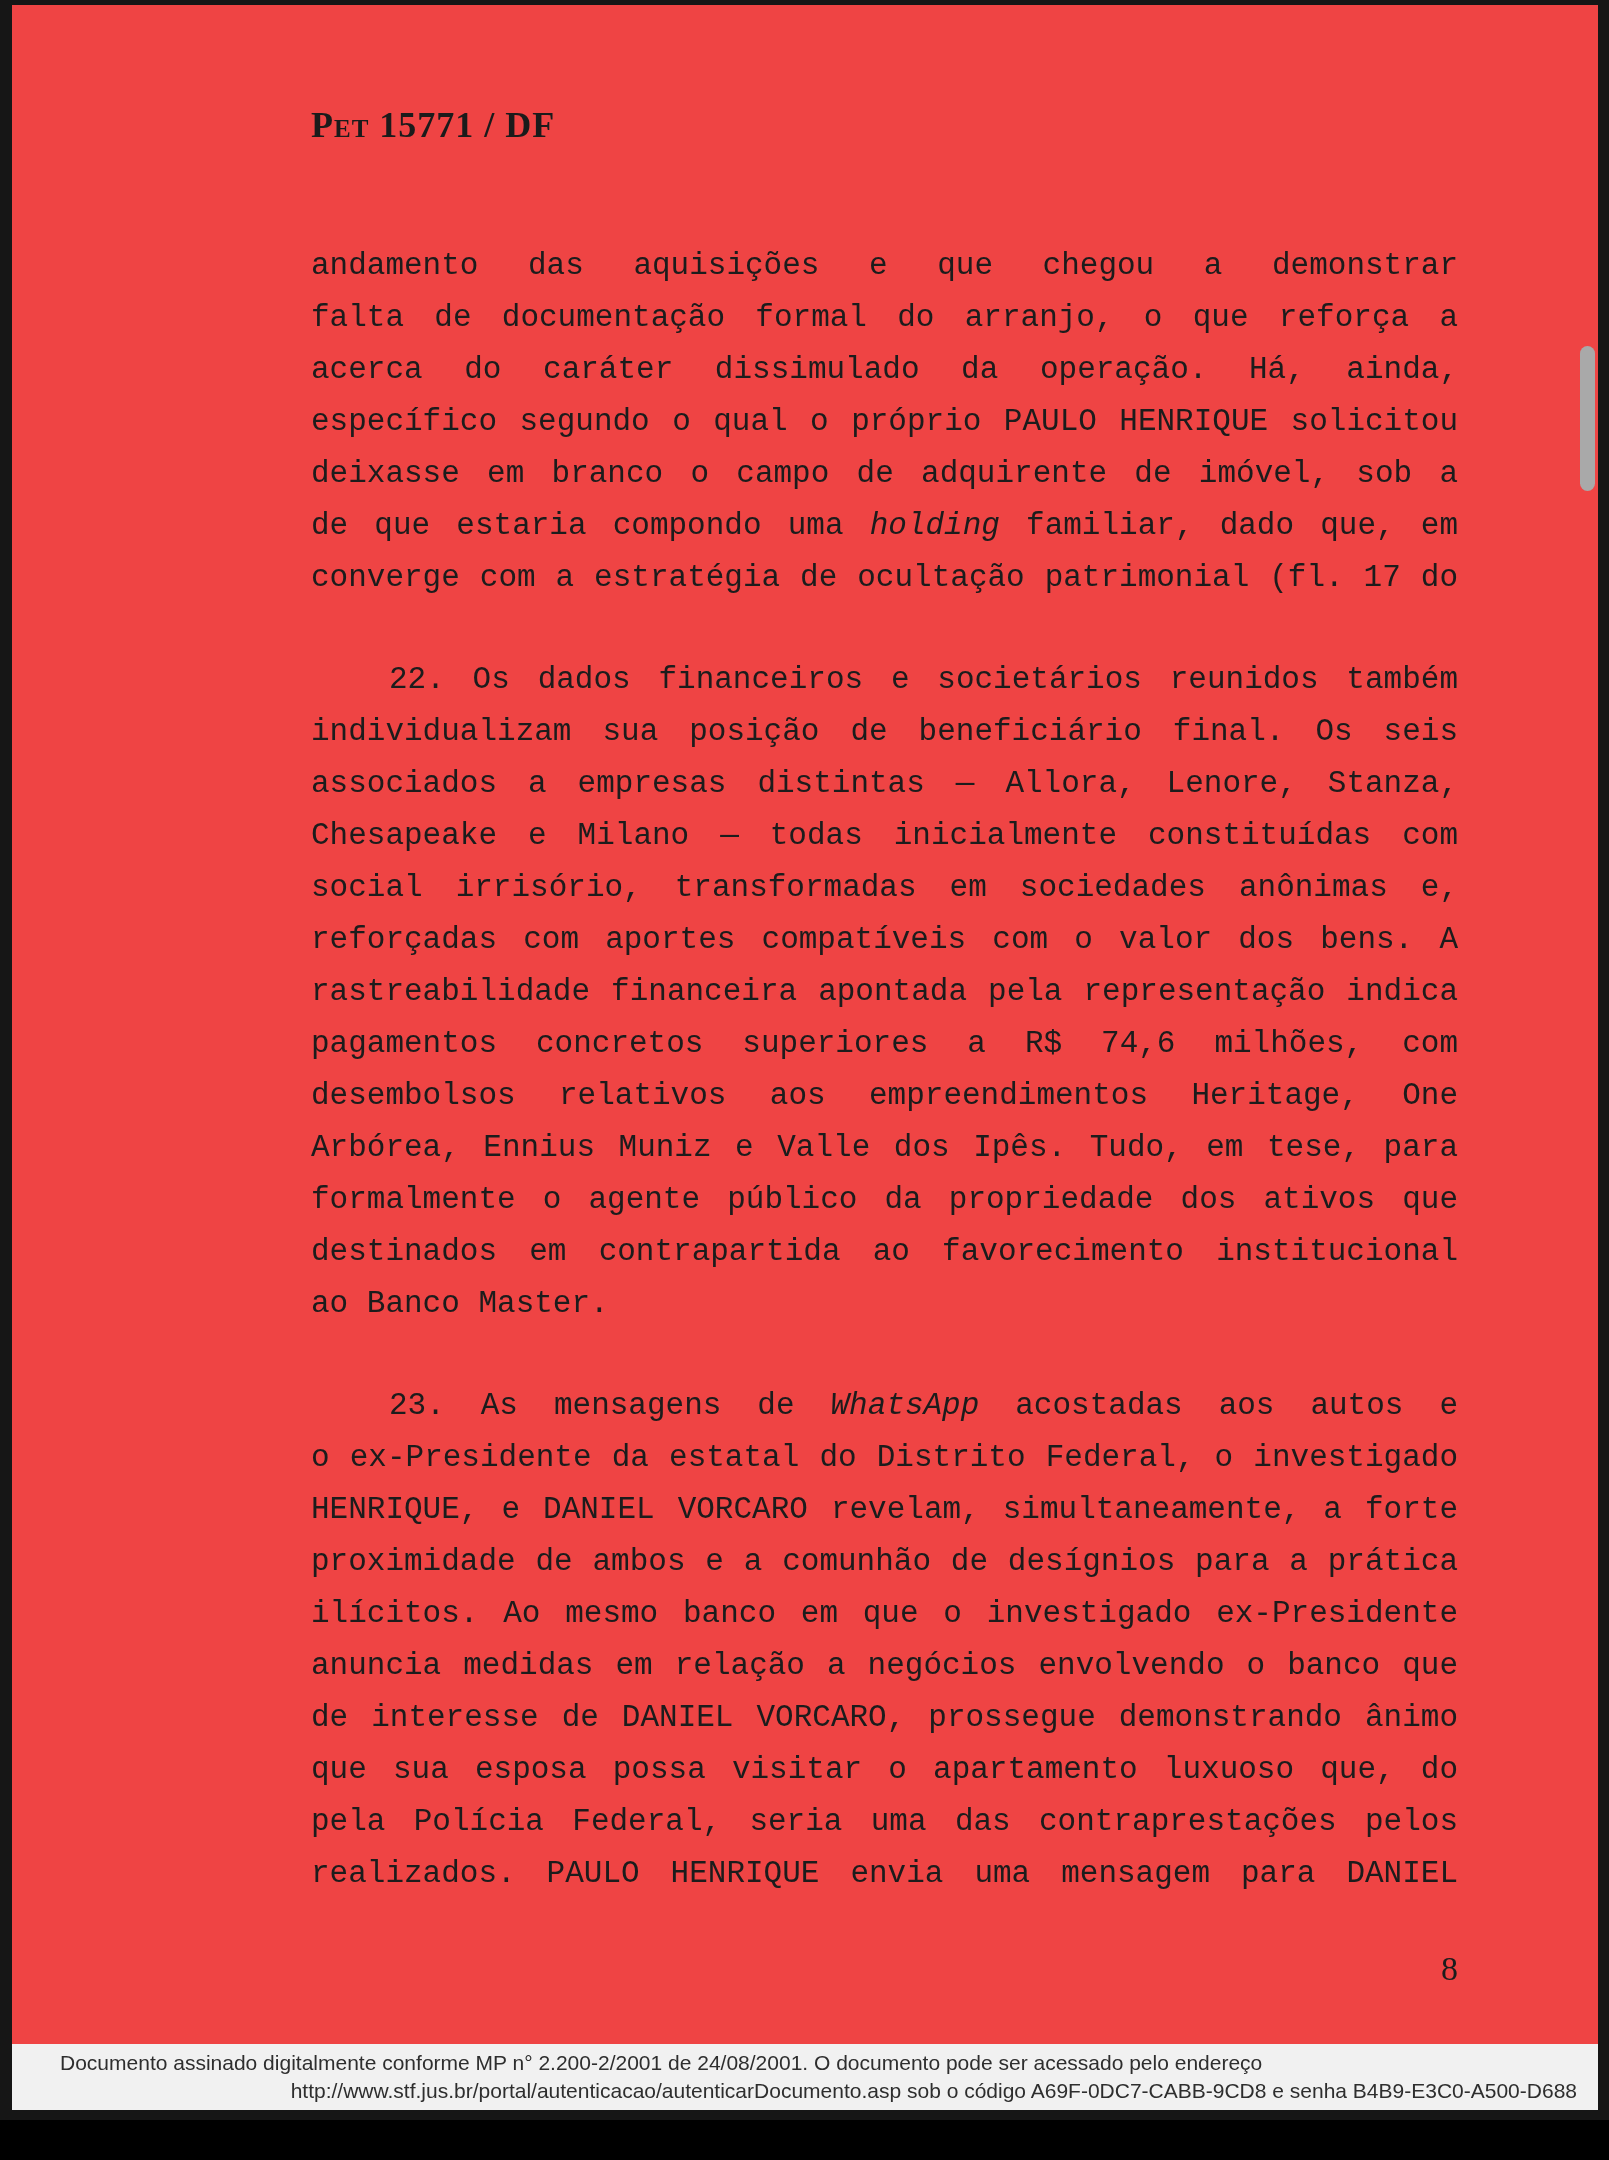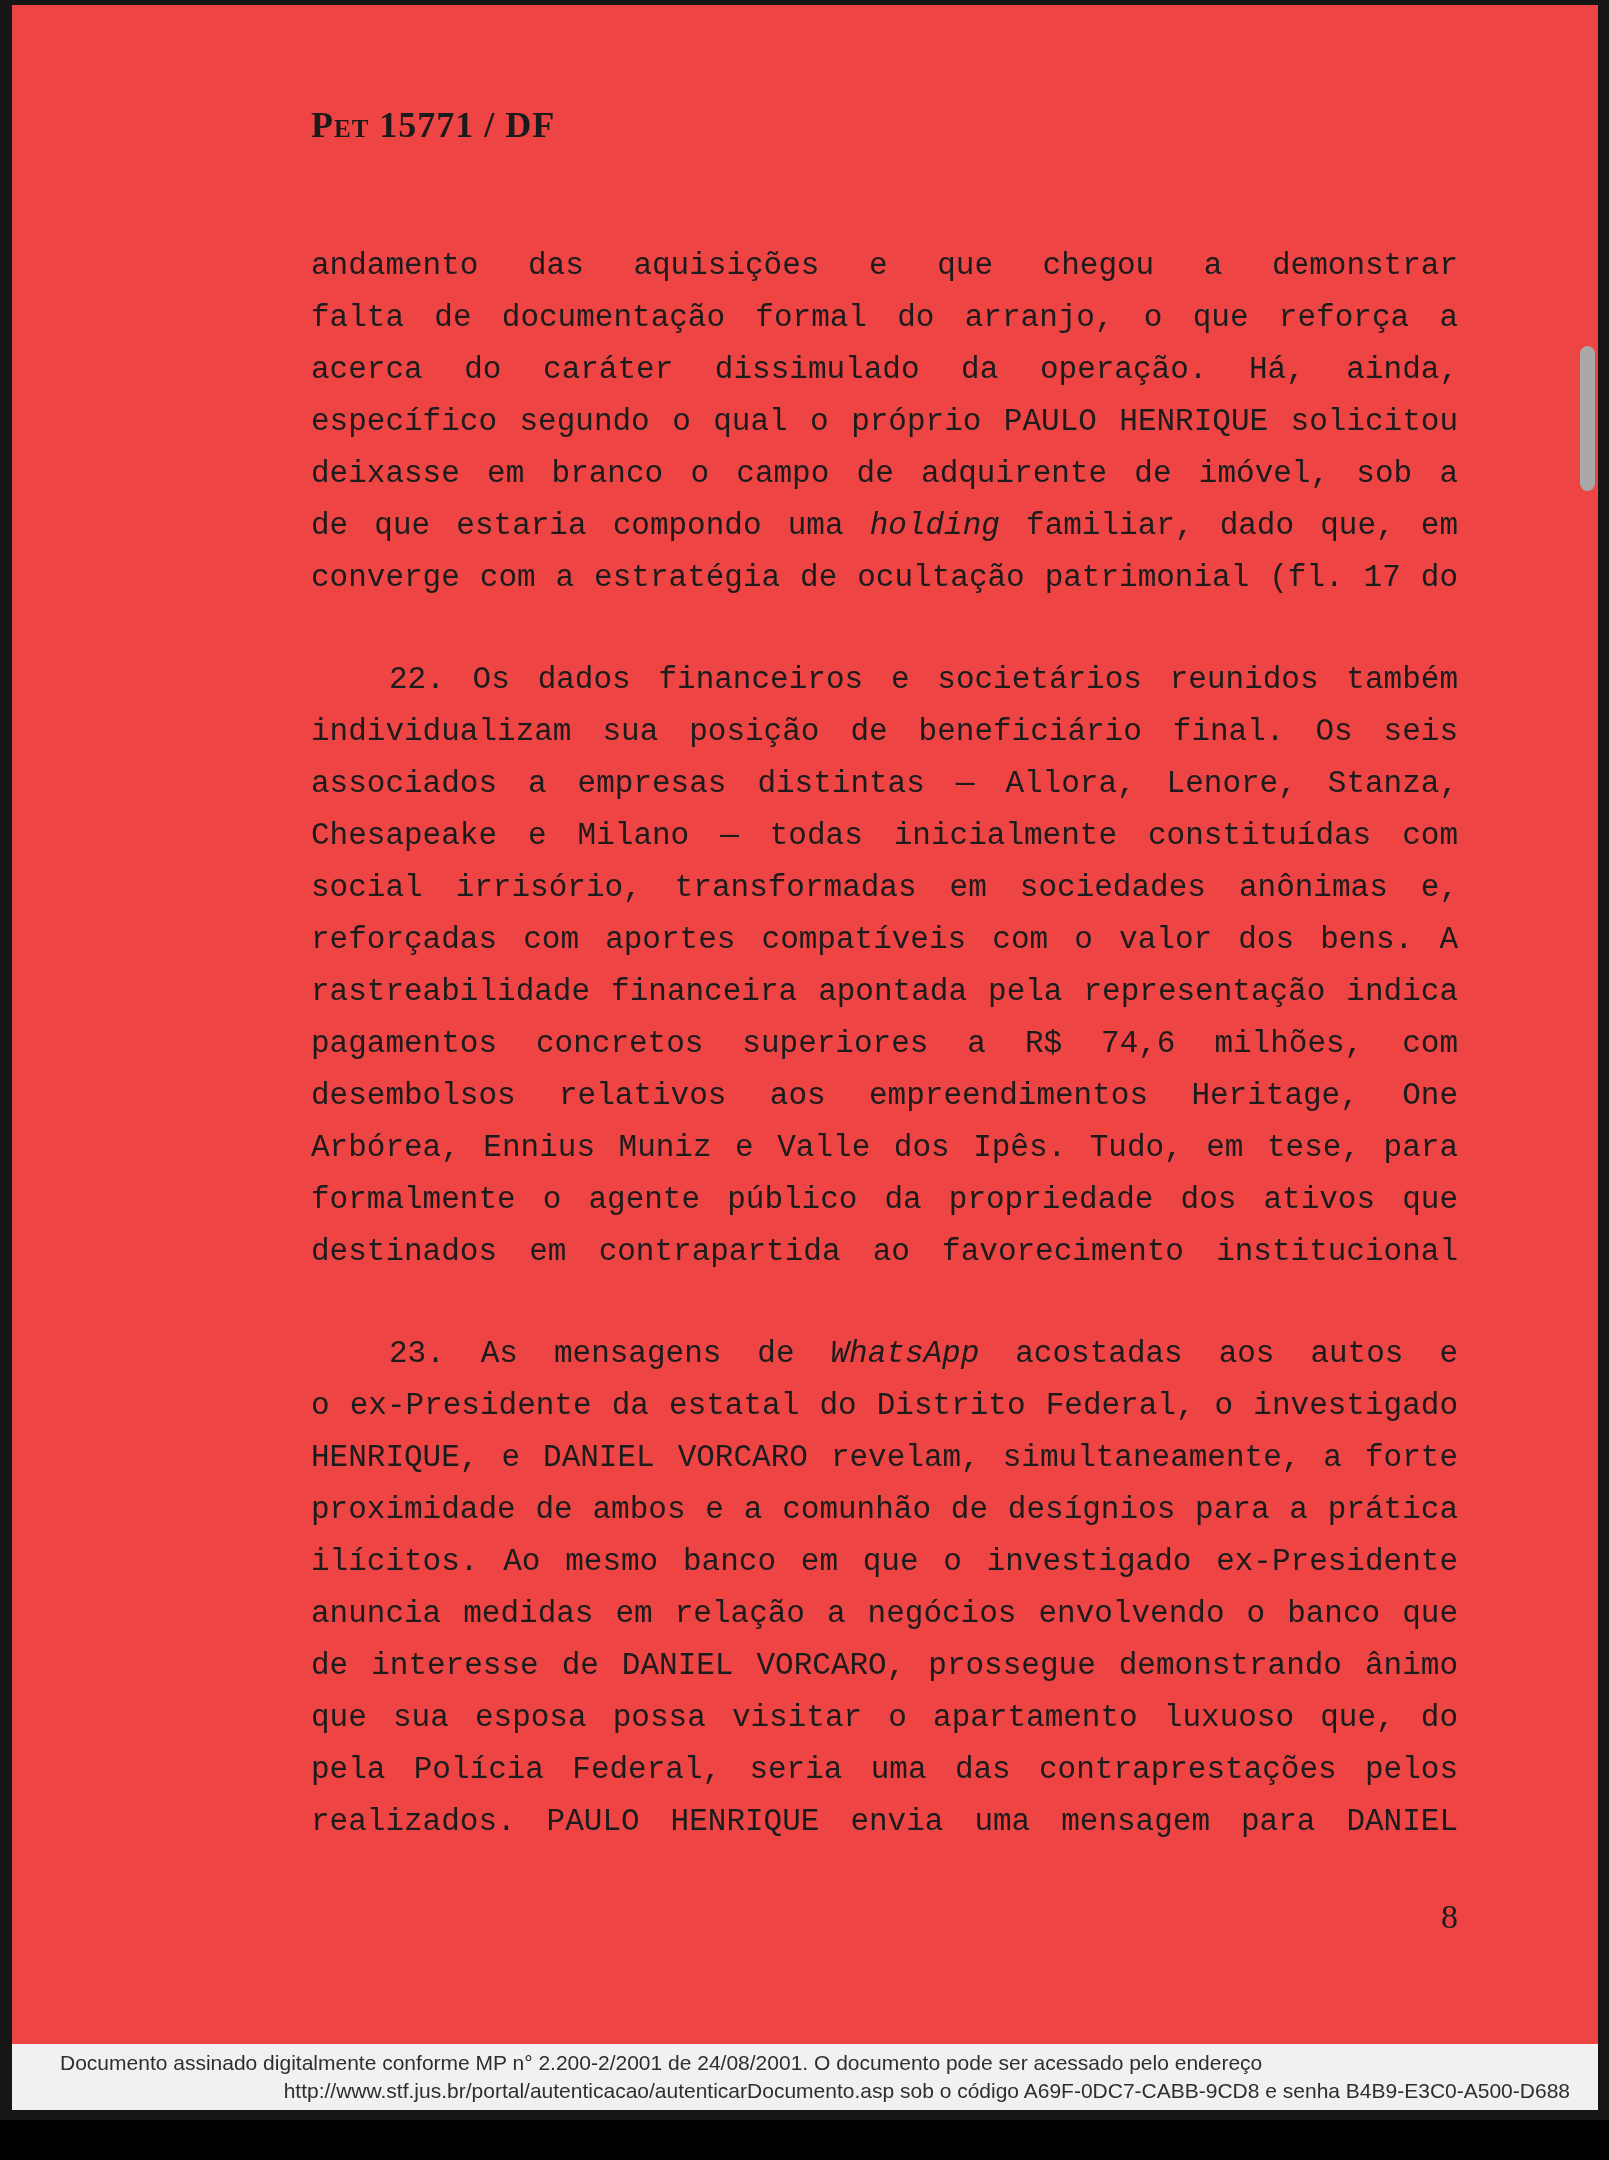--- a/index.html
+++ b/index.html
@@ -41,21 +41,21 @@
 
   .page-number {
     text-align:right; font-size:34px; color:#1c1c1c; margin-top:4px;
   }
 
   .footer-band {
     position:absolute; left:12px; right:11px; bottom:10px; height:66px;
     background:#f1f1f1;
     font-family:"Liberation Sans", sans-serif; color:#2e2e2e;
   }
-  .footer-line { position:absolute; left:48px; right:28px; font-size:21px; white-space:nowrap; }
+  .footer-line { position:absolute; left:48px; right:21px; font-size:21px; white-space:nowrap; }
   .footer-line.l1 { top:7px; }
   .footer-line.l2 { top:35px;text-align:right; }
 </style>
 </head>
 <body>
 
 <div class="page">
 
   <div class="edge-bar edge-top"></div>
   <div class="edge-bar edge-left"></div>
@@ -83,20 +83,21 @@
           <div class="line"><span>associados a empresas distintas — Allora, Lenore, Stanza, Domani,</span></div>
           <div class="line"><span>Chesapeake e Milano — todas inicialmente constituídas com capital</span></div>
           <div class="line"><span>social irrisório, transformadas em sociedades anônimas e, pouco depois,</span></div>
           <div class="line"><span>reforçadas com aportes compatíveis com o valor dos bens. A</span></div>
           <div class="line"><span>rastreabilidade financeira apontada pela representação indica</span></div>
           <div class="line"><span>pagamentos concretos superiores a R$ 74,6 milhões, com destaque para</span></div>
           <div class="line"><span>desembolsos relativos aos empreendimentos Heritage, One Sixty,</span></div>
           <div class="line"><span>Arbórea, Ennius Muniz e Valle dos Ipês. Tudo, em tese, para dissociar</span></div>
           <div class="line"><span>formalmente o agente público da propriedade dos ativos que lhe seriam</span></div>
           <div class="line"><span>destinados em contrapartida ao favorecimento institucional dispensado</span></div>
+          <div class="line last"><span>ao Banco Master.</span></div>
         </div>
         <div class="para indent">
           <div class="line"><span>23. As mensagens de </span><span class="it">WhatsApp</span><span> acostadas aos autos e trocadas entre</span></div>
           <div class="line"><span>o ex-Presidente da estatal do Distrito Federal, o investigado PAULO</span></div>
           <div class="line"><span>HENRIQUE, e DANIEL VORCARO revelam, simultaneamente, a forte</span></div>
           <div class="line"><span>proximidade de ambos e a comunhão de desígnios para a prática de</span></div>
           <div class="line"><span>ilícitos. Ao mesmo banco em que o investigado ex-Presidente do BRB</span></div>
           <div class="line"><span>anuncia medidas em relação a negócios envolvendo o banco que seriam</span></div>
           <div class="line"><span>de interesse de DANIEL VORCARO, prossegue demonstrando ânimo de</span></div>
           <div class="line"><span>que sua esposa possa visitar o apartamento luxuoso que, do que apurado</span></div>

